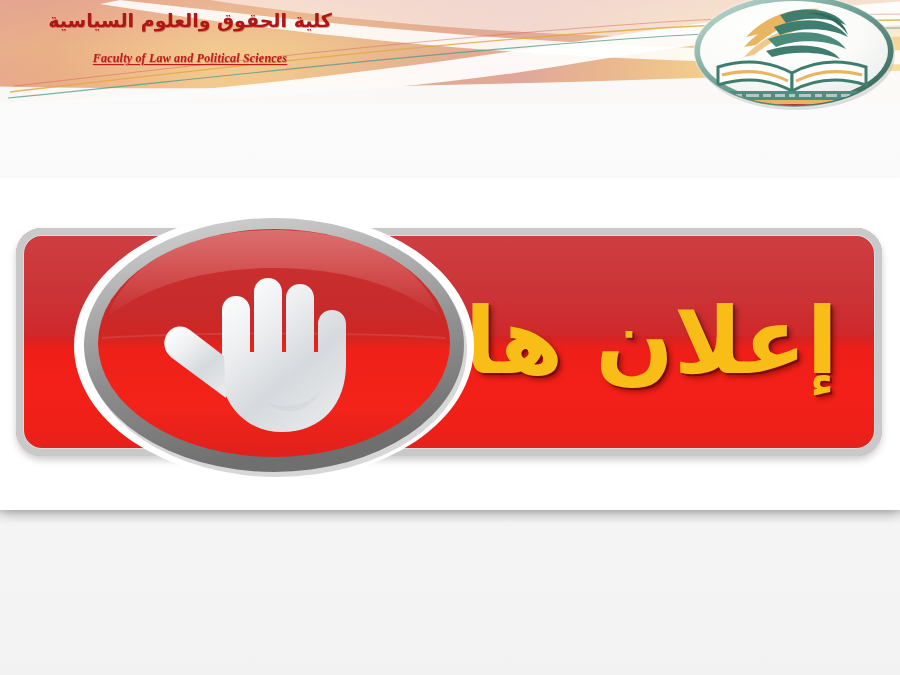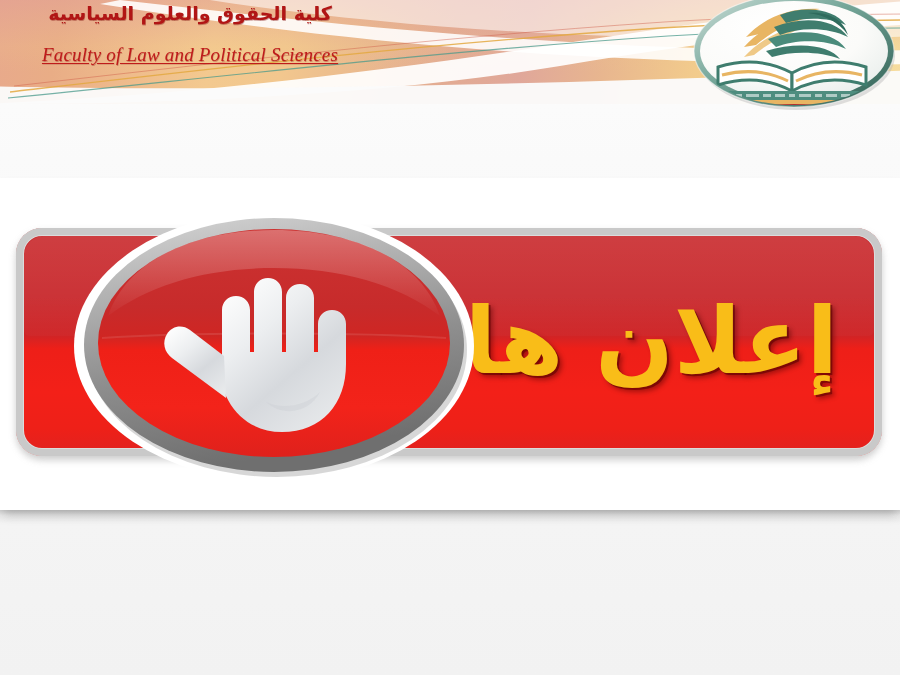--- a/index.html
+++ b/index.html
@@ -42,41 +42,41 @@
   }
   .header-band .topfade {
     position: absolute; left:0; top:0; width: 900px; height: 104px;
     background: linear-gradient(180deg, rgba(226,160,150,0.55) 0%, rgba(240,200,140,0.15) 45%, rgba(255,255,255,0) 70%);
   }
   .header-band svg { position: absolute; left: 0; top: 0; }
 
   
   .hdr-text-wrap {
     position: absolute;
-    left: 0; top: 3px;
+    left: 0; top: 10px;
     width: 380px;
     text-align: center;
     z-index: 6;
   }
   .hdr-ar {
     font-family: "DejaVu Sans", "Liberation Sans", sans-serif;
     direction: rtl;
     font-size: 19px;
     font-weight: bold;
     color: #b11515;
     letter-spacing: 0px;
     line-height: 1.1;
     text-shadow: 0.5px 0.5px 0 rgba(120,0,0,0.35);
     white-space: nowrap;
   }
   .hdr-en {
     margin-top: 20px;
     font-family: "Liberation Serif", "DejaVu Serif", serif;
-    font-size: 19px;
-    font-weight: normal;
+    font-size: 12px;
+    font-weight: bold;
     font-style: italic;
     color: #bf1b1b;
     text-decoration: underline;
     text-underline-offset: 2px;
     letter-spacing: 0.2px;
     white-space: nowrap;
     text-shadow: 0.5px 0.5px 0 rgba(120,0,0,0.3);
   }
 
   

